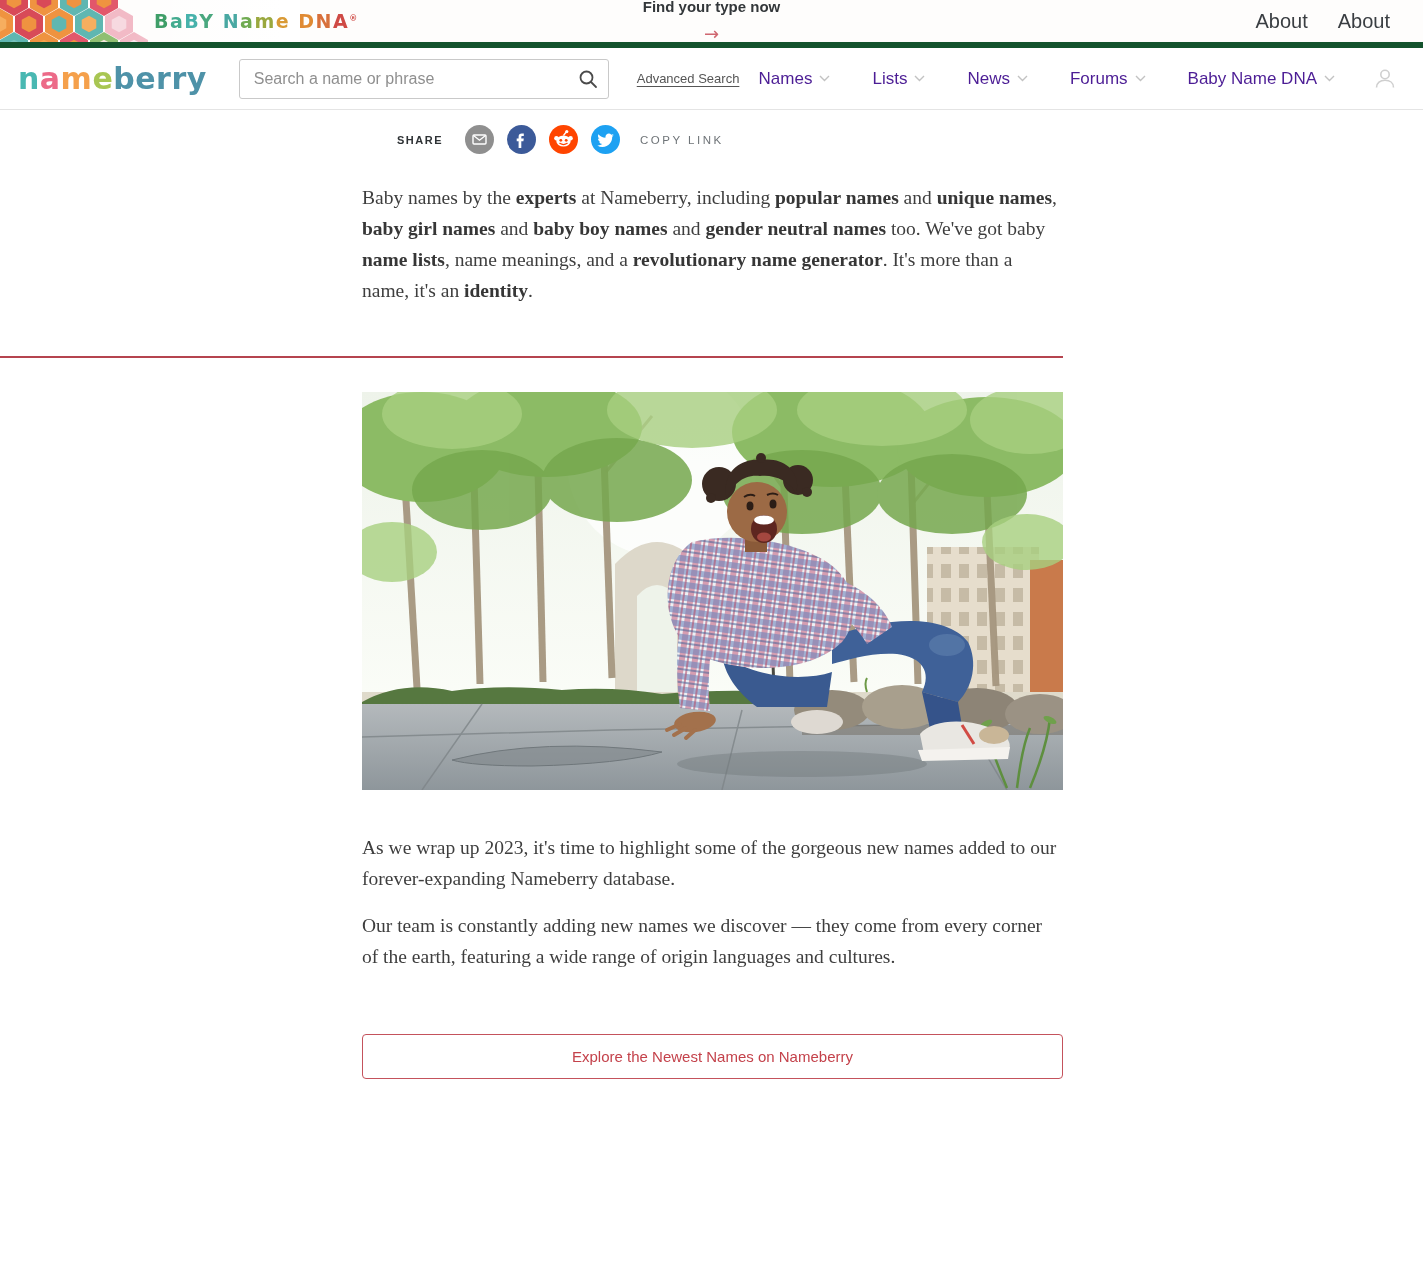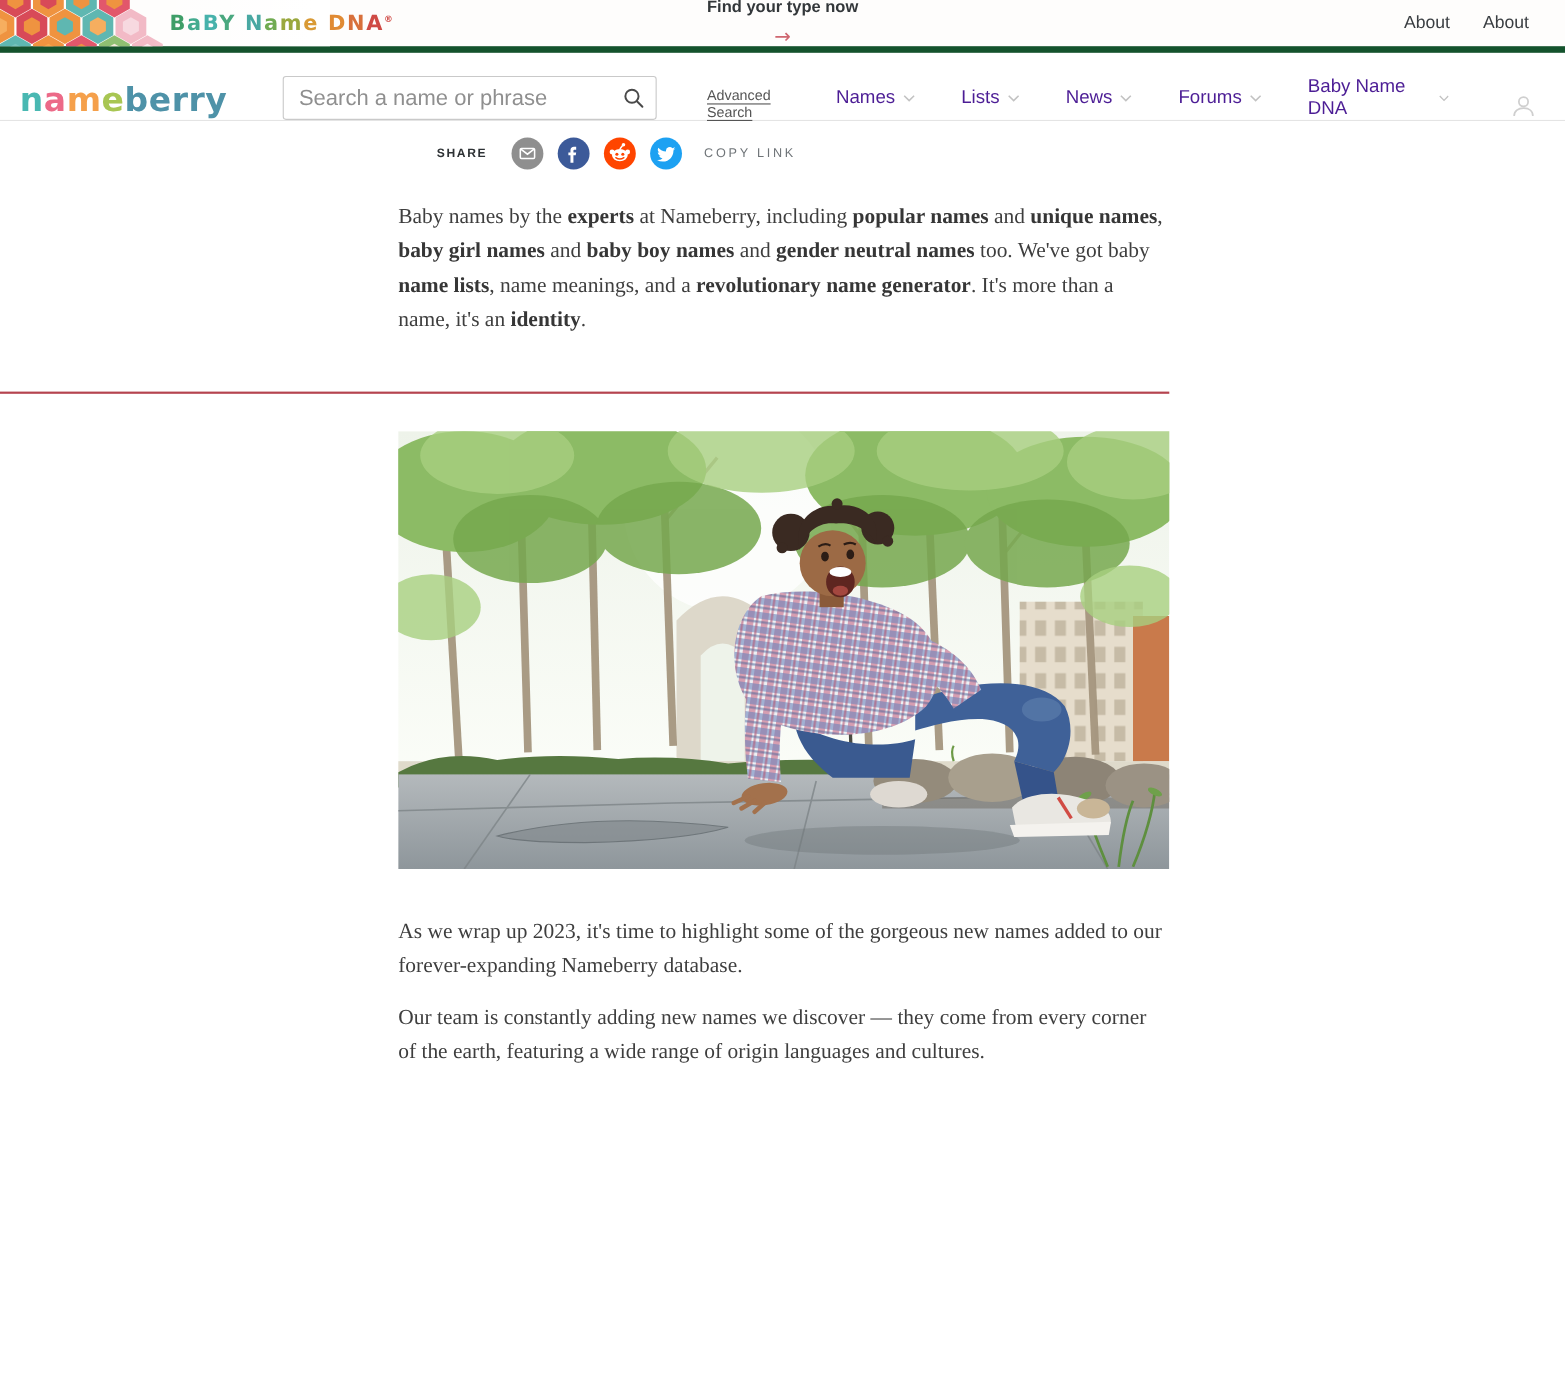--- a/index.html
+++ b/index.html
@@ -9,29 +9,29 @@
   
   .top-banner { position:relative; height:48px; background:#fefdfc; border-bottom:6px solid #14532d; overflow:hidden; }
   .hex-decor { position:absolute; left:0; top:0; }
   .banner-logo { position:absolute; left:154px; top:50%; transform:translateY(-50%);
     font-family:"DejaVu Sans", sans-serif; font-weight:700; font-size:19px; letter-spacing:1.5px; cursor:pointer; white-space:pre; }
   .banner-logo span:last-child { font-size:8px; vertical-align:super; letter-spacing:0; }
   .banner-cta { position:absolute; left:50%; top:50%; transform:translate(-50%,-50%);
     display:flex; align-items:center; gap:8px; font-weight:700; font-size:15px; color:#33373a; cursor:pointer;flex-direction:column; }
   .banner-cta .arrow { color:#cf6770; font-weight:400; font-size:18px; font-family:"DejaVu Sans", sans-serif; }
   .banner-links { position:absolute; right:33px; top:50%; transform:translateY(-50%);
-    display:flex; gap:30px; font-size:16px; color:#3a3e42;align-items:center; }
+    display:flex; gap:30px; font-size:20px; color:#3a3e42;align-items:center; }
   .banner-links span { cursor:pointer; }
 
   
-  .site-header { height:62px; display:flex; align-items:flex-end; border-bottom:1px solid #e4e4e4; background:#fff;gap:18px; }
+  .site-header { height:62px; display:flex; align-items:center; border-bottom:1px solid #e4e4e4; background:#fff; }
   .nb-logo { margin-left:18px; font-family:"DejaVu Sans", sans-serif; font-size:30px; font-weight:700; cursor:pointer; letter-spacing:.5px; }
   .search-wrap { position:relative; margin-left:32px; }
-  .search-input { width:340px; height:40px; border:1px solid #c9c9c9; border-radius:3px; padding:0 44px 0 14px;
-    font-size:20px; color:#444; font-family:"Liberation Sans", sans-serif; outline:none; }
+  .search-input { width:370px; height:40px; border:1px solid #c9c9c9; border-radius:3px; padding:0 44px 0 14px;
+    font-size:16px; color:#444; font-family:"Liberation Sans", sans-serif; outline:none; }
   .search-input::placeholder { color:#8f8f8f; }
   .search-icon { position:absolute; right:11px; top:50%; transform:translateY(-50%); display:flex; cursor:pointer; }
   .adv-link { margin-left:28px; font-size:13px; color:#555; text-decoration:underline; text-underline-offset:3px; cursor:pointer; }
   .main-nav { margin-left:auto; display:flex; align-items:center; gap:42px; }
   .nav-item { display:flex; align-items:center; gap:7px; font-size:17px; color:#4c1d95; cursor:pointer; }
   .account { margin:0 26px 0 38px; display:flex; cursor:pointer; }
 
   
   main { margin-left:362px; width:701px; padding-bottom:40px; }
   .page-title { margin:30px 0 0; font-size:45px; line-height:1.1; font-weight:700; color:#383d41; letter-spacing:-.5px; }
@@ -363,14 +363,15 @@
         <path d="M405,103 q6,-3 11,0" stroke="#2c1d16" stroke-width="2" fill="none"></path>
         <ellipse cx="402" cy="137" rx="13" ry="14" fill="#5e2620"></ellipse>
         <ellipse cx="402" cy="128" rx="10" ry="4.5" fill="#ffffff"></ellipse>
         <ellipse cx="402" cy="145" rx="7" ry="4.5" fill="#a4473f"></ellipse>
       </svg>
     </figure>
 
     <p class="body-p first">As we wrap up 2023, it's time to highlight some of the gorgeous new names added to our forever-expanding Nameberry database.</p>
     <p class="body-p">Our team is constantly adding new names we discover — they come from every corner of the earth, featuring a wide range of origin languages and cultures.</p>
 
+    <div class="cta-btn">Explore the Newest Names on Nameberry</div>
   </main>
 </div>
 
 </body></html>

